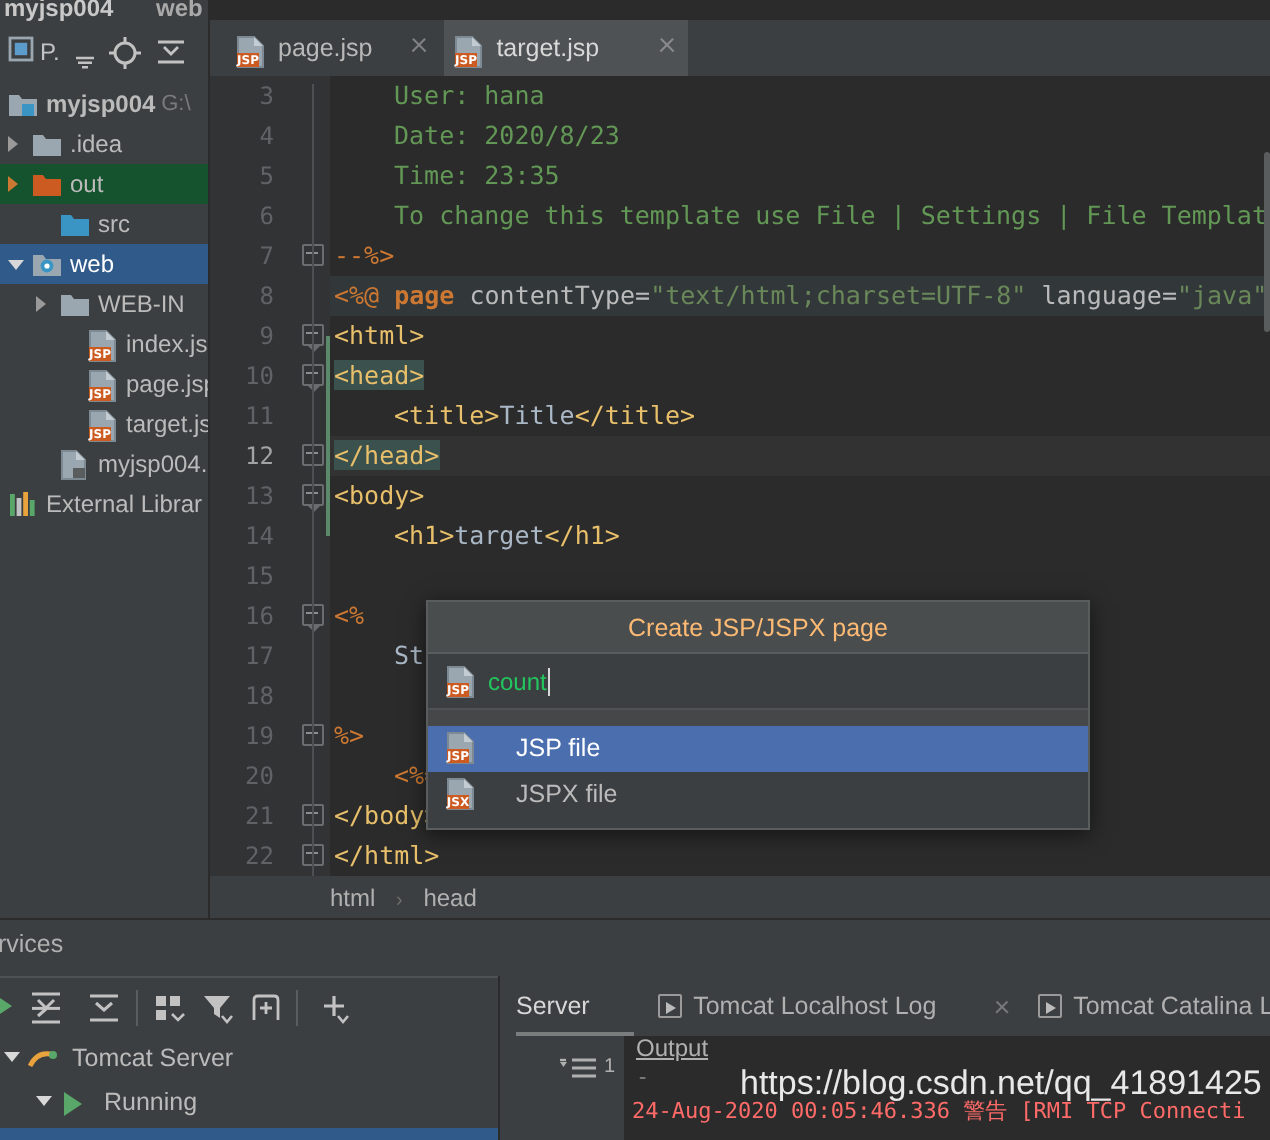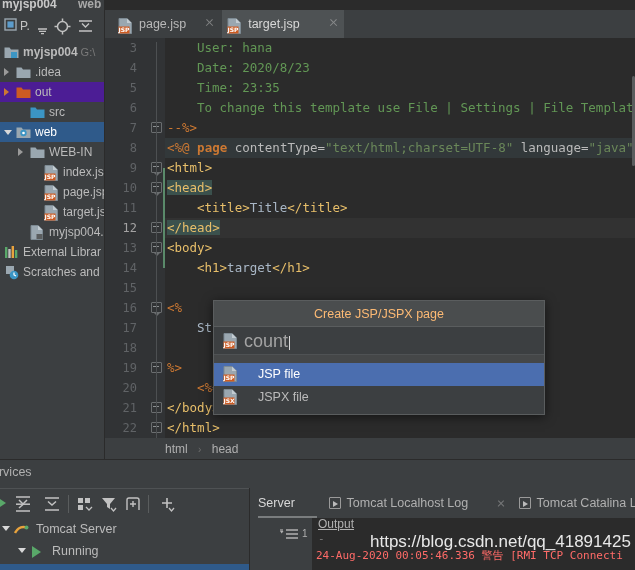--- a/index.html
+++ b/index.html
@@ -23,21 +23,21 @@
 
   
   .lefttool{position:absolute;left:0;top:14px;width:105px;height:28px;background:#3c3f41;}
   .lefttool .titem{position:absolute;top:4px;}
   .divider-v{position:absolute;top:19px;width:1px;height:18px;background:#5a5d5e;}
 
   
   .tree{position:absolute;left:0;top:42px;width:105px;height:418px;background:#3c3f41;overflow:hidden;}
   .trow{position:relative;height:20px;line-height:20px;white-space:nowrap;font-size:12px;color:#bbbbbb;cursor:default;}
   .trow.sel{background:#2f5a8a;color:#ffffff;}
-  .trow.out{background:#4c1d95;}
+  .trow.out{background:#14532d;}
   .trow .arrow{position:absolute;top:6px;width:0;height:0;}
   .arrow.closed{border-left:5px solid #9a9a9a;border-top:4px solid transparent;border-bottom:4px solid transparent;}
   .arrow.open{border-top:5px solid #d8d8d8;border-left:4px solid transparent;border-right:4px solid transparent;top:8px;}
   .arrow.orange{border-left-color:#cc7832;}
   .trow .lbl{position:absolute;top:0;white-space:nowrap;}
   .trow .sub{color:#7a7a7a;font-size:11px;}
   .ic{position:absolute;top:3px;}
 
   
   .editor{position:absolute;left:105px;top:0;width:530px;height:460px;background:#2b2b2b;}
@@ -70,21 +70,21 @@
   .k-str{color:#6a8759;} .k-kw{color:#cc7832;} .k-txt{color:#a9b7c6;}
 
   .breadcrumb{position:absolute;left:0;top:438px;width:530px;height:22px;background:#3c3f41;line-height:22px;font-size:12px;color:#b0b0b0;padding-left:60px;}
   .breadcrumb .sep{color:#6d6d6d;padding:0 7px;font-size:10px;}
 
   
   .popup{position:absolute;left:213px;top:300px;width:332px;height:115px;background:#3c3f41;border:1px solid #5a5d5e;box-shadow:0 2px 10px rgba(0,0,0,.55);z-index:50;}
   .popup .ptitle{height:26px;line-height:26px;text-align:center;font-size:12.5px;color:#fdba74;background:#4a4d4e;border-bottom:1px solid #5a5d5e;}
   .popup .pinput{position:relative;height:28px;background:#3c3f41;border-bottom:1px solid #4f5254;}
   .popup .pinput .jspic{position:absolute;left:9px;top:6px;}
-  .popup .pinput .val{position:absolute;left:30px;top:0;height:28px;line-height:28px;font-size:18px;color:#a3a3a3;}
+  .popup .pinput .val{position:absolute;left:30px;top:0;height:28px;line-height:28px;font-size:12px;color:#22c55e;}
   .caret{display:inline-block;width:1px;height:14px;background:#d8d8d8;vertical-align:-3px;margin-left:1px;animation:bl 1s steps(1) infinite;}
   @keyframes bl{50%{opacity:0}}
   .popup .psep{height:8px;background:#454748;}
   .popup .pitem{position:relative;height:23px;line-height:23px;padding-left:44px;font-size:12.5px;color:#bbbbbb;cursor:default;}
   .popup .pitem.sel{background:#4b6eaf;color:#ffffff;}
   .popup .pitem .jspic{position:absolute;left:9px;top:3px;}
 
   
   .svclabel{position:absolute;left:0;top:460px;width:250px;height:28px;background:#3c3f41;}
   .svclabel span{position:absolute;left:-8px;top:5px;font-size:12.5px;color:#b0b0b0;}
@@ -268,28 +268,20 @@
         <span class="lbl" style="left: 49px;">myjsp004.i</span>
       </div>
       <div class="trow">
         <span class="ic" style="left: 4px;"><svg width="15" height="14" viewBox="0 0 15 14">
             <rect x="1" y="2" width="2.4" height="11" fill="#59a869"></rect>
             <rect x="4.3" y="4" width="2.4" height="9" fill="#c2c2c2"></rect>
             <rect x="7.6" y="1" width="2.4" height="12" fill="#e8a33d"></rect>
             <rect x="10.9" y="5" width="2.4" height="8" fill="#59a869"></rect>
           </svg></span>
         <span class="lbl" style="left: 23px;">External Librar</span>
-      </div>
-      <div class="trow">
-        <span class="ic" style="left: 4px;"><svg width="15" height="15" viewBox="0 0 15 15">
-            <path d="M2 1 L10 1 L10 9 L2 9 Z" fill="#9aa7b0"></path>
-            <circle cx="10" cy="10" r="4.3" fill="#3b95c4"></circle>
-            <path d="M10 7.5 V10 L12 11" stroke="#ffffff" stroke-width="1.2" fill="none"></path>
-          </svg></span>
-        <span class="lbl" style="left: 23px;">Scratches and</span>
       </div>
     </div>
 
   <div class="editor">
     <div class="tabsbar" id="tabsbar">
         <div class="tab" style="left: 8px; width: 107.2px;"><span class="jspic"><svg width="15" height="16" viewBox="0 0 15 16">
               <path d="M1 0.5 H9 L13.5 5 V15.5 H1 Z" fill="#9aa7b0" stroke="#7d8a93"></path>
               <path d="M9 0.5 V5 H13.5" fill="#c3ccd2"></path>
               <rect x="0.5" y="8.5" width="11" height="7" fill="#cc5b22"></rect>
               <text x="6" y="14.2" font-size="6" font-family="DejaVu Sans, sans-serif" fill="#ffffff" text-anchor="middle" font-weight="bold">JSP</text>

